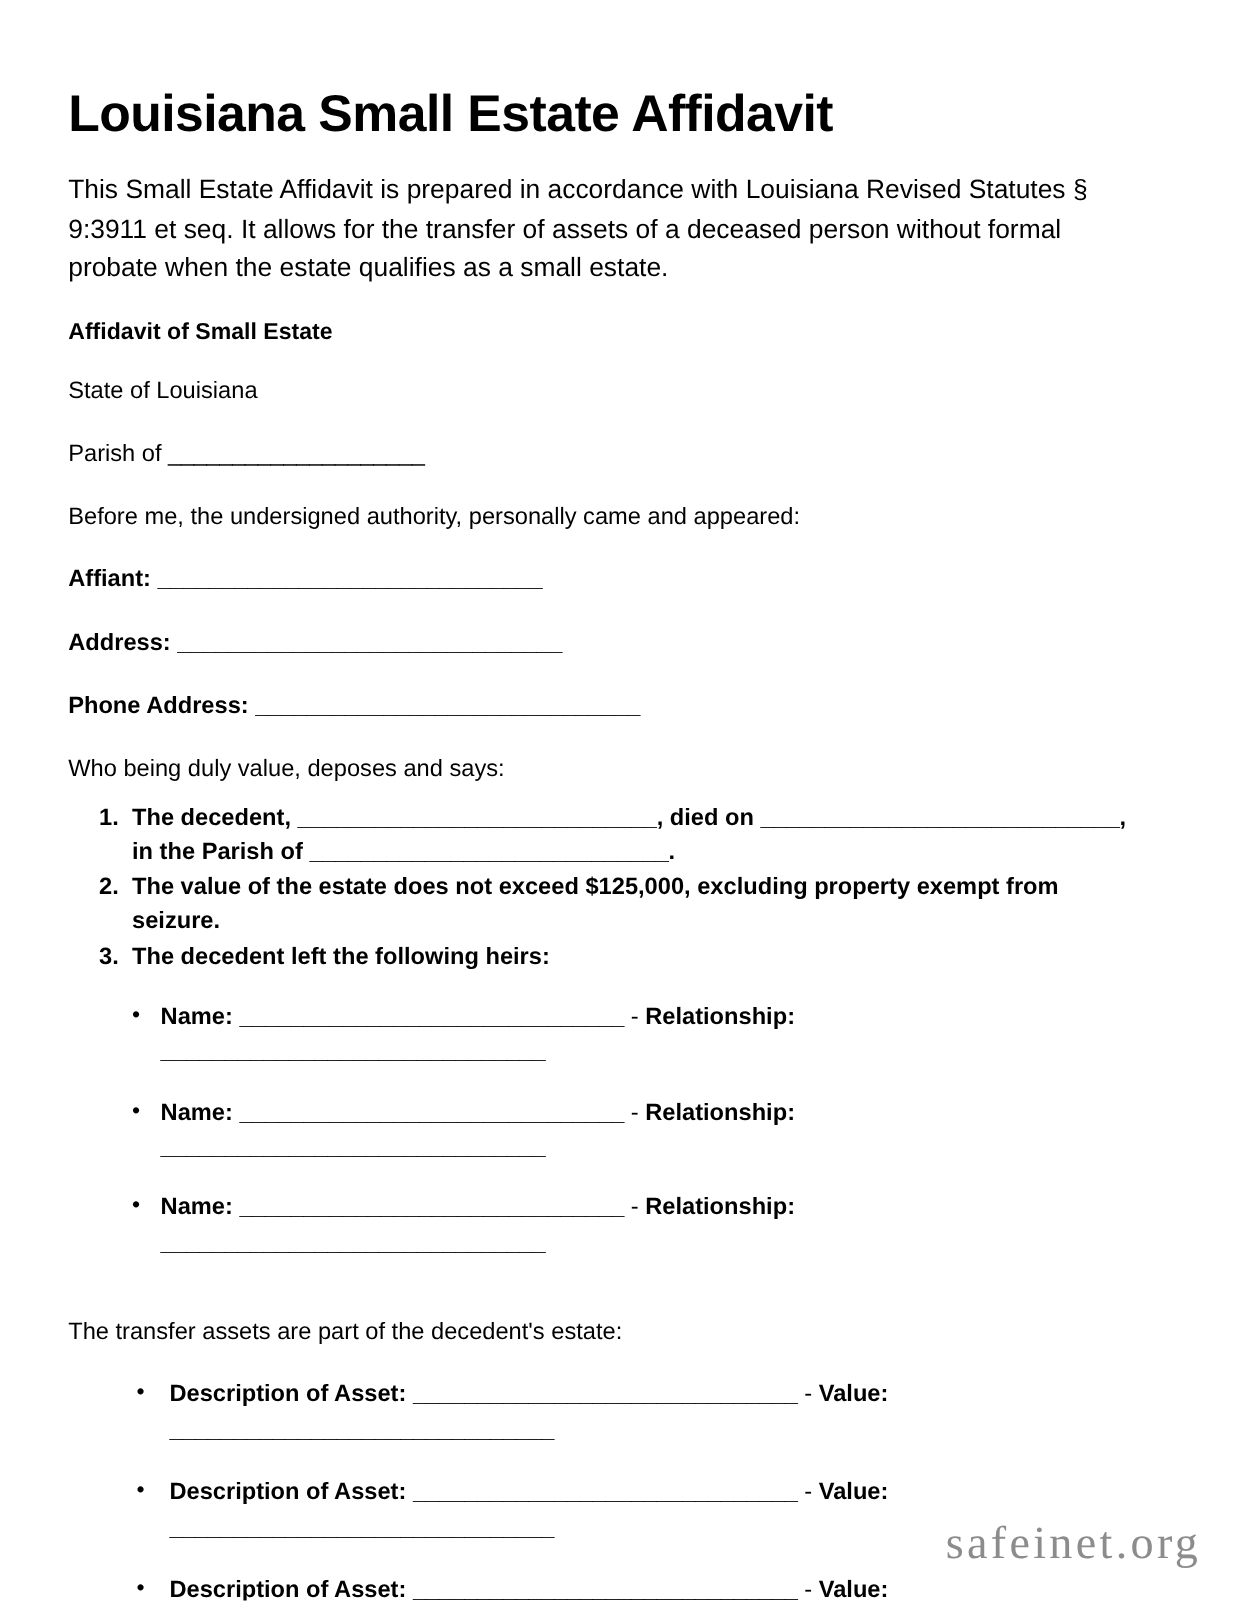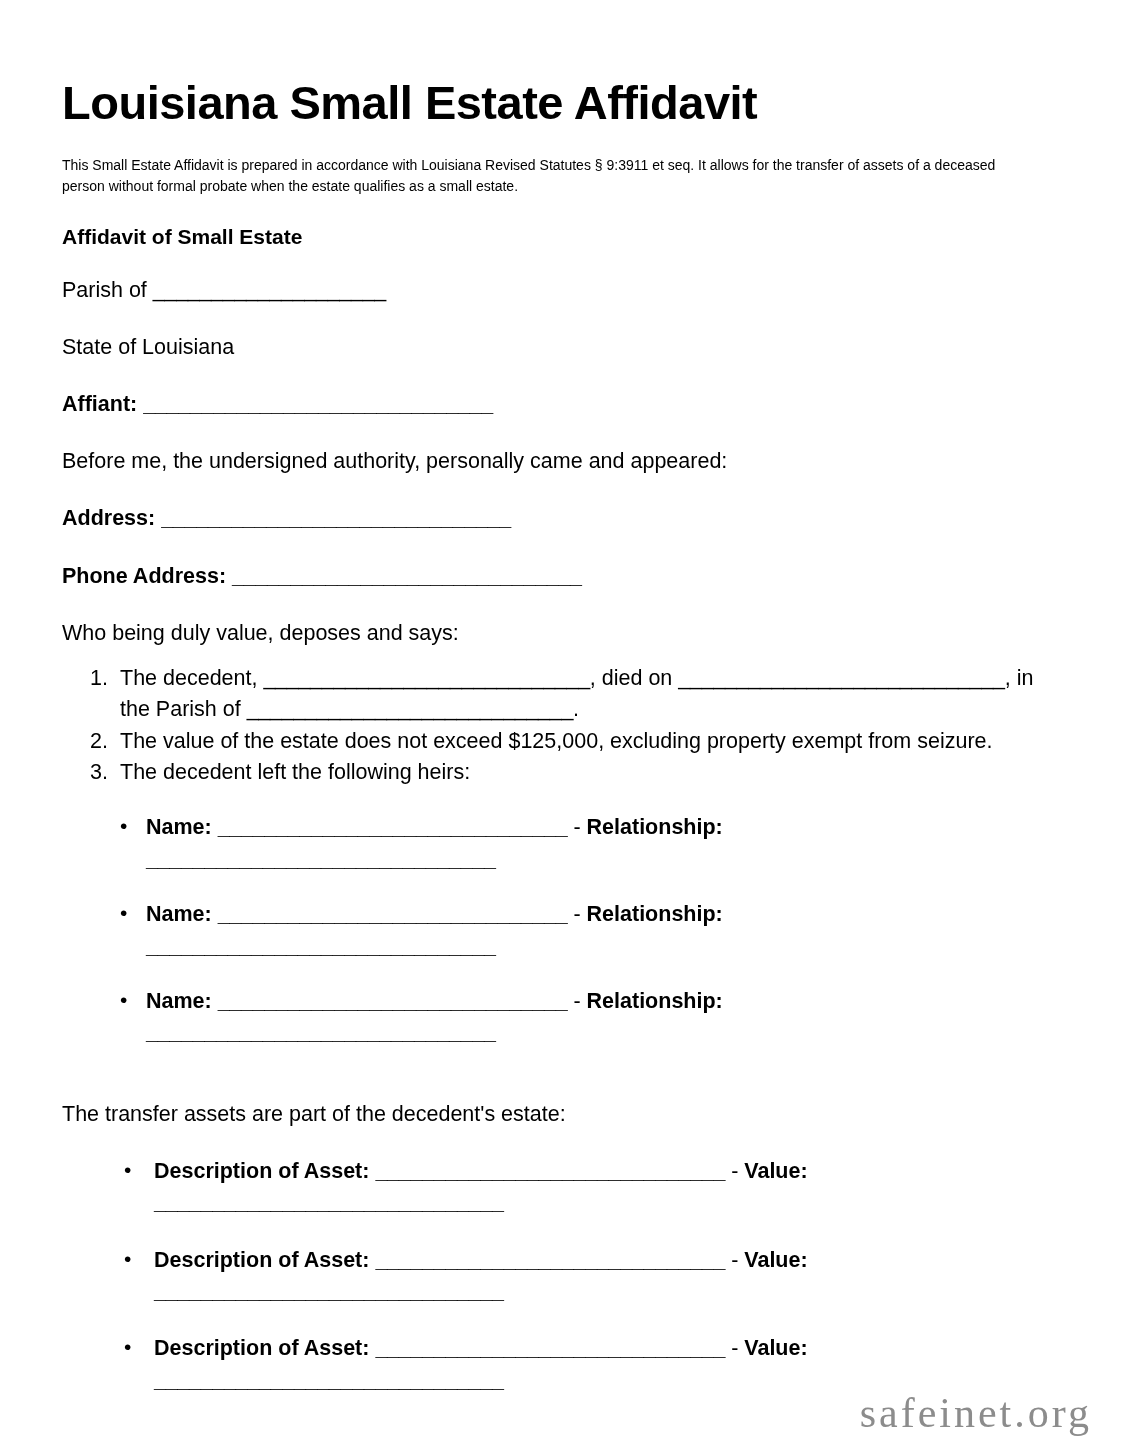--- a/index.html
+++ b/index.html
@@ -29,21 +29,21 @@
     font-family: "Liberation Sans", sans-serif;
     font-size: 47px;
     font-weight: bold;
     letter-spacing: -0.5px;
     line-height: 1.05;
     margin: 0;
     padding-top: 78px;
   }
 
   p.para {
-    font-size: 14px;
+    font-size: 24px;
     line-height: 1.48;
     margin: 0;
     padding-top: 28px;
     max-width: 975px;
   }
 
   p.section-head {
     font-size: 21px;
     font-weight: bold;
     margin: 0;
@@ -67,20 +67,21 @@
 
   ol.numlist {
     margin: 0;
     padding: 14px 0 0 52px;
     font-size: 21.5px;
     line-height: 1.46;
   }
   ol.numlist > li {
     padding-left: 6px;
     margin: 0;
+    font-weight: bold;
   }
 
   ul.bullets {
     margin: 0;
     padding: 0 0 0 54px;
     list-style: none;
     font-size: 21.5px;
     line-height: 1.46;
   }
   ul.bullets > li {
@@ -103,47 +104,47 @@
     padding-left: 34px;
     margin-top: 26px;
   }
 
   .spacer-26 { height: 26px; }
   .spacer-22 { height: 22px; }
 
   .watermark {
     position: absolute;
     right: 32px;
-    bottom: 18px;
+    bottom: 28px;
     font-family: "Liberation Serif", serif;
     font-size: 42px;
     letter-spacing: 3px;
     color: #8c8c8c;
     white-space: nowrap;
     user-select: none;
   }
 </style>
 </head>
 <body>
 
 <div class="page">
 
   <h1 class="doc-title">Louisiana Small Estate Affidavit</h1>
 
   <p class="para">This Small Estate Affidavit is prepared in accordance with Louisiana Revised Statutes § 9:3911 et seq. It allows for the transfer of assets of a deceased person without formal probate when the estate qualifies as a small estate.</p>
 
   <p class="section-head">Affidavit of Small Estate</p>
 
+  <p class="line">State of Louisiana</p>
+
   <p class="line"><span>Parish of </span><span class="blank">____________________</span></p>
 
-  <p class="line">State of Louisiana</p>
+  <p class="line">Before me, the undersigned authority, personally came and appeared:</p>
 
   <p class="line"><span class="bold">Affiant:</span> <span class="bold blank">______________________________</span></p>
-
-  <p class="line">Before me, the undersigned authority, personally came and appeared:</p>
 
   <p class="line"><span class="bold">Address:</span> <span class="bold blank">______________________________</span></p>
 
   <p class="line"><span class="bold">Phone Address:</span> <span class="bold blank">______________________________</span></p>
 
   <p class="line">Who being duly value, deposes and says:</p>
 
   <ol class="numlist">
     <li><span>The decedent, </span><span class="blank">____________________________</span><span>, died on </span><span class="blank">____________________________</span><span>, in the Parish of </span><span class="blank">____________________________</span><span>.</span></li>
     <li>The value of the estate does not exceed $125,000, excluding property exempt from seizure.</li>

